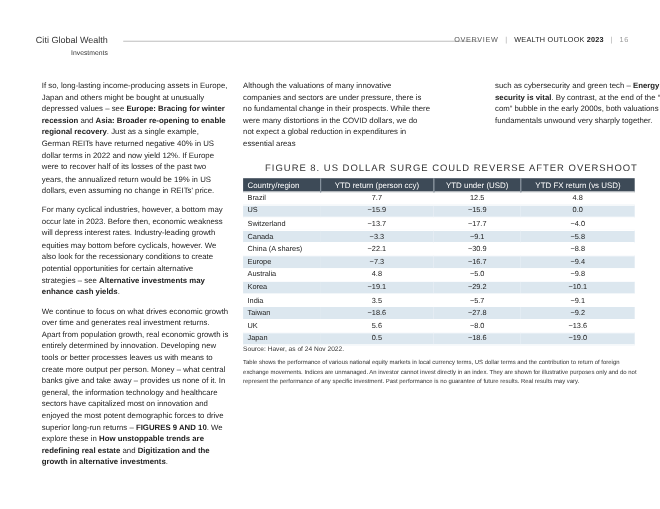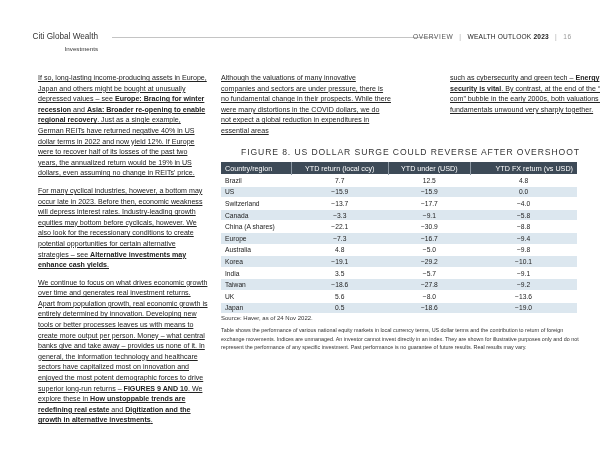--- a/index.html
+++ b/index.html
@@ -10,33 +10,33 @@
     .header-brand { position: absolute; left: 38px; top: 32px; text-align: right; width: 60px; }
     .brand-line1 { font-size: 8.2px; color: #333; white-space: nowrap; position: absolute; right: 0; top: 0; }
     .brand-line2 { font-size: 6.2px; color: #333; white-space: nowrap; position: absolute; right: 0; top: 13px; }
     .header-rule { position: absolute; left: 112px; top: 37px; width: 324px; height: 1px; background: #c4c4c4; }
     .header-right { position: absolute; left: 413px; top: 33px; font-size: 6.6px; letter-spacing: 0.6px; color: #555; white-space: nowrap; display: flex; align-items: center; }
     .header-right .sep { color: #aaa; margin: 0 6px; }
     .header-right .outlook { color: #222; letter-spacing: 0.2px; }
     .header-right .outlook b { font-weight: bold; }
     .header-right .page { color: #999; }
 
-    .col { position: absolute; font-size: 7.1px; line-height: 10.6px; color: #222; text-decoration: underline; }
+    .col { position: absolute; font-size: 7.1px; line-height: 10.6px; color: #222; }
     .col p { margin: 0 0 7px 0; }
     .col b { font-weight: bold; }
     .col1 { left: 38px; top: 73px; width: 170px; }
     .col2 { left: 221px; top: 73px; width: 170px; }
     .col3 { left: 416px; top: 73px; width: 170px; margin-left: 34px; }
 
     .figure-title { position: absolute; left: 221px; top: 147px; font-size: 8.6px; letter-spacing: 0.9px; color: #333; white-space: nowrap; margin-left: 20px; }
 
     table.data { position: absolute; left: 221px; top: 162px; width: 356px; border-collapse: collapse; font-size: 6.7px; }
     table.data th { background: #3d4a57; color: #fff; font-weight: normal; height: 12px; padding: 0 4px; border-right: 1px solid #8d98a3; text-align: center; font-size: 7.2px; }
     table.data th:first-child { text-align: left; }
-    table.data th:last-child { border-right: none; text-align: right; }
+    table.data th:last-child { border-right: none; }
     table.data td { height: 10.6px; padding: 0 4px; text-align: center; color: #222; }
     table.data td:first-child { text-align: left; width: 62px; }
     table.data tr.odd td { background: #ffffff; }
     table.data tr.even td { background: #dce7ef; }
     table.data tr { border-bottom: 1px solid #ffffff; }
 
     .source { position: absolute; left: 221px; top: 315px; font-size: 6px; color: #333; white-space: nowrap; }
     .disclaimer { position: absolute; left: 221px; top: 326px; width: 360px; font-size: 5.4px; line-height: 8.7px; color: #333; }
   </style>
 </head>
@@ -68,21 +68,21 @@
 <div class="col col3">
   <p><span>such as cybersecurity and green tech – </span><b>Energy security is vital</b><span>. By contrast, at the end of the “dot-com” bubble in the early 2000s, both valuations and fundamentals unwound very sharply together.</span></p>
 </div>
 
 <div class="figure-title">FIGURE 8. US DOLLAR SURGE COULD REVERSE AFTER OVERSHOOT</div>
 
 <table class="data">
   <thead>
     <tr>
       <th>Country/region</th>
-      <th>YTD return (local ccy)</th>
+      <th>YTD return (person ccy)</th>
       <th>YTD under (USD)</th>
       <th>YTD FX return (vs USD)</th>
     </tr>
   </thead>
   <tbody id="table-body">
       <tr class="odd">
         <td>Brazil</td>
         <td>7.7</td>
         <td>12.5</td>
         <td>4.8</td>

